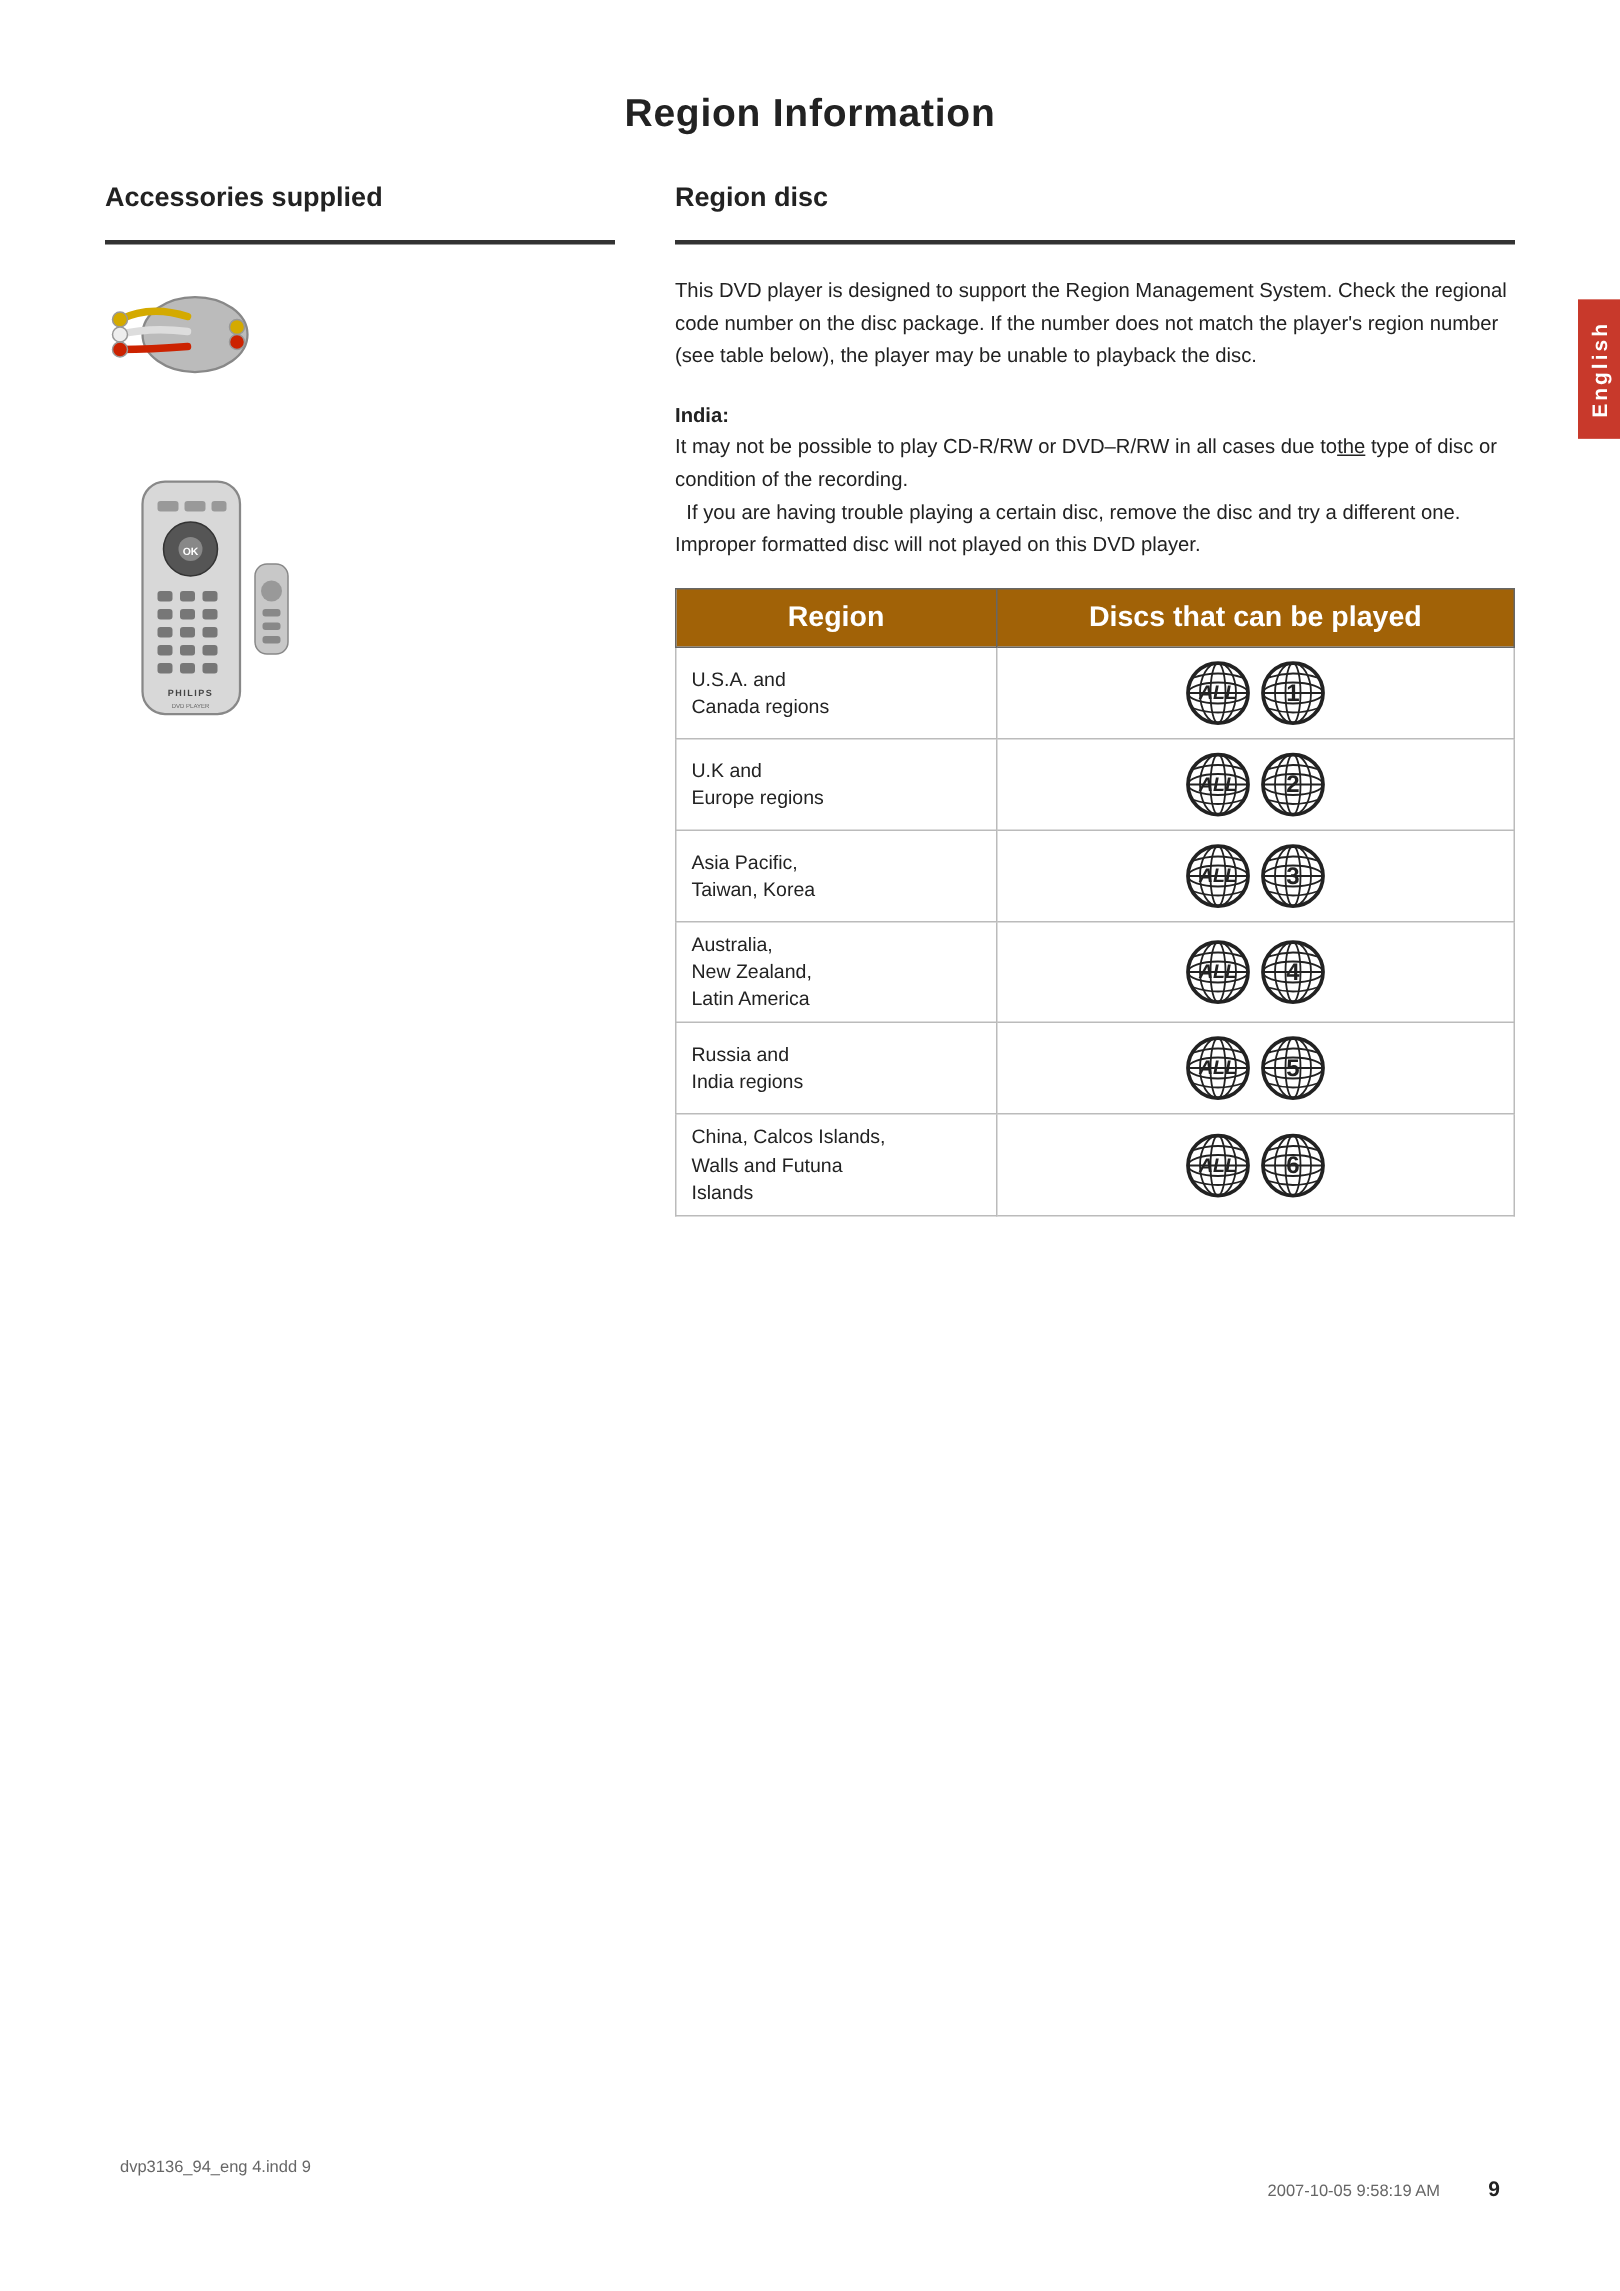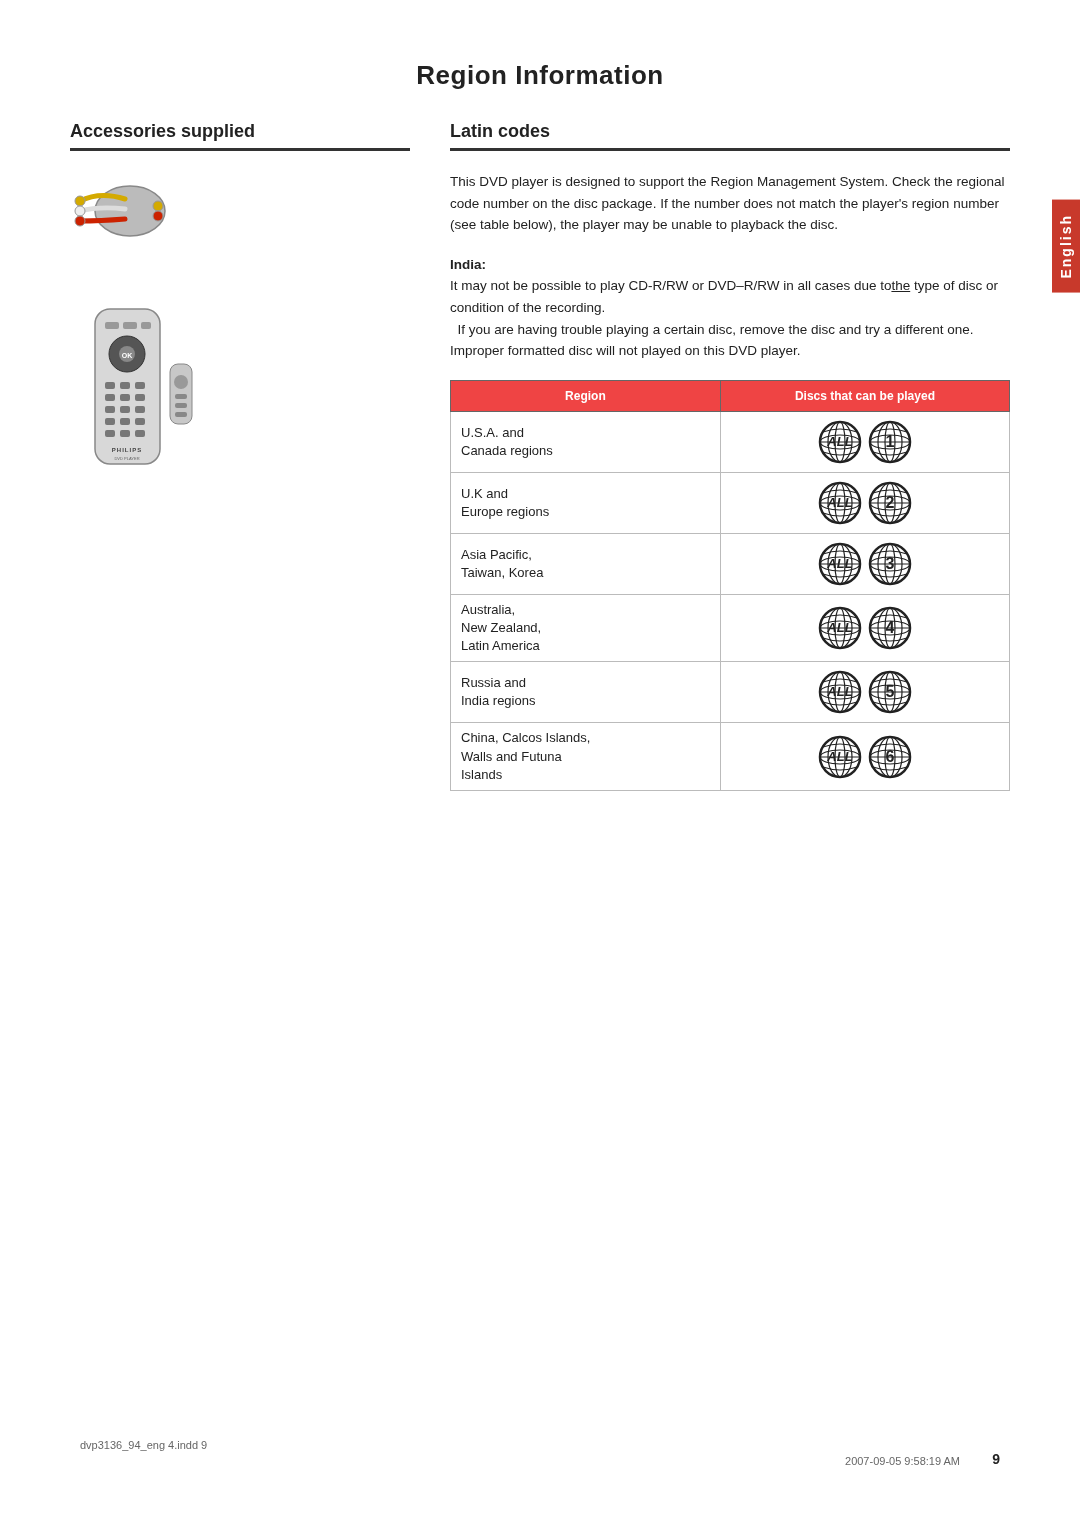--- a/index.html
+++ b/index.html
@@ -40,21 +40,21 @@
     }
 
     .right-col {
       flex: 1;
     }
 
     .section-title {
       font-size: 18px;
       font-weight: bold;
       border-bottom: 3px solid #333;
-      padding-bottom: 6px;
+      padding-bottom: 18px;
       margin-bottom: 20px;
     }
 
     
     .english-tab {
       position: absolute;
       right: 0;
       top: 200px;
       background: #c8392b;
       color: #fff;
@@ -80,23 +80,23 @@
       margin-bottom: 18px;
     }
 
     .region-table {
       border-collapse: collapse;
       width: 100%;
       margin-top: 10px;
     }
 
     .region-table th {
-      background: #ef4444;
+      background: #a16207;
       color: #fff;
-      font-size: 12px;
+      font-size: 19px;
       font-weight: bold;
       padding: 8px 10px;
       text-align: center;
       border: 1px solid #666;
     }
 
     .region-table td {
       border: 1px solid #bbb;
       padding: 6px 10px;
       vertical-align: middle;
@@ -236,21 +236,21 @@
             <circle cx="111" cy="78" r="7" fill="#999"></circle>
             <rect x="105" y="90" width="12" height="5" rx="2" fill="#888"></rect>
             <rect x="105" y="99" width="12" height="5" rx="2" fill="#888"></rect>
             <rect x="105" y="108" width="12" height="5" rx="2" fill="#888"></rect>
           </svg>
         </div>
       </div>
     </div>
 
     <div class="right-col">
-      <h2 class="section-title">Latin codes</h2>
+      <h2 class="section-title">Region disc</h2>
 
       <p class="region-intro">This DVD player is designed to support the Region Management System. Check the regional code number on the disc package. If the number does not match the player's region number (see table below), the player may be unable to playback the disc.</p>
 
       <div class="tips-block">
         <strong>India:</strong><br>
         <span>
           It may not be possible to play CD-R/RW or DVD–R/RW in all cases due to<span style="text-decoration:underline;">the</span> type of disc or condition of the recording.<br>
           &nbsp;&nbsp;If you are having trouble playing a certain disc, remove the disc and try a different one. Improper formatted disc will not played on this DVD player.
         </span>
       </div>
@@ -415,14 +415,14 @@
     <text x="22" y="27" text-anchor="middle" font-size="16" font-weight="bold" fill="#222" font-family="Arial">6</text>
   </svg></td>
             </tr>
           </tbody>
       </table>
     </div>
   </div>
 
   <div class="footer-left">dvp3136_94_eng 4.indd   9</div>
   <div class="page-number">9</div>
-  <div class="footer-right">2007-09-05   9:58:19 AM</div>
+  <div class="footer-right">2007-10-05   9:58:19 AM</div>
 </div>
 
 </body></html>

